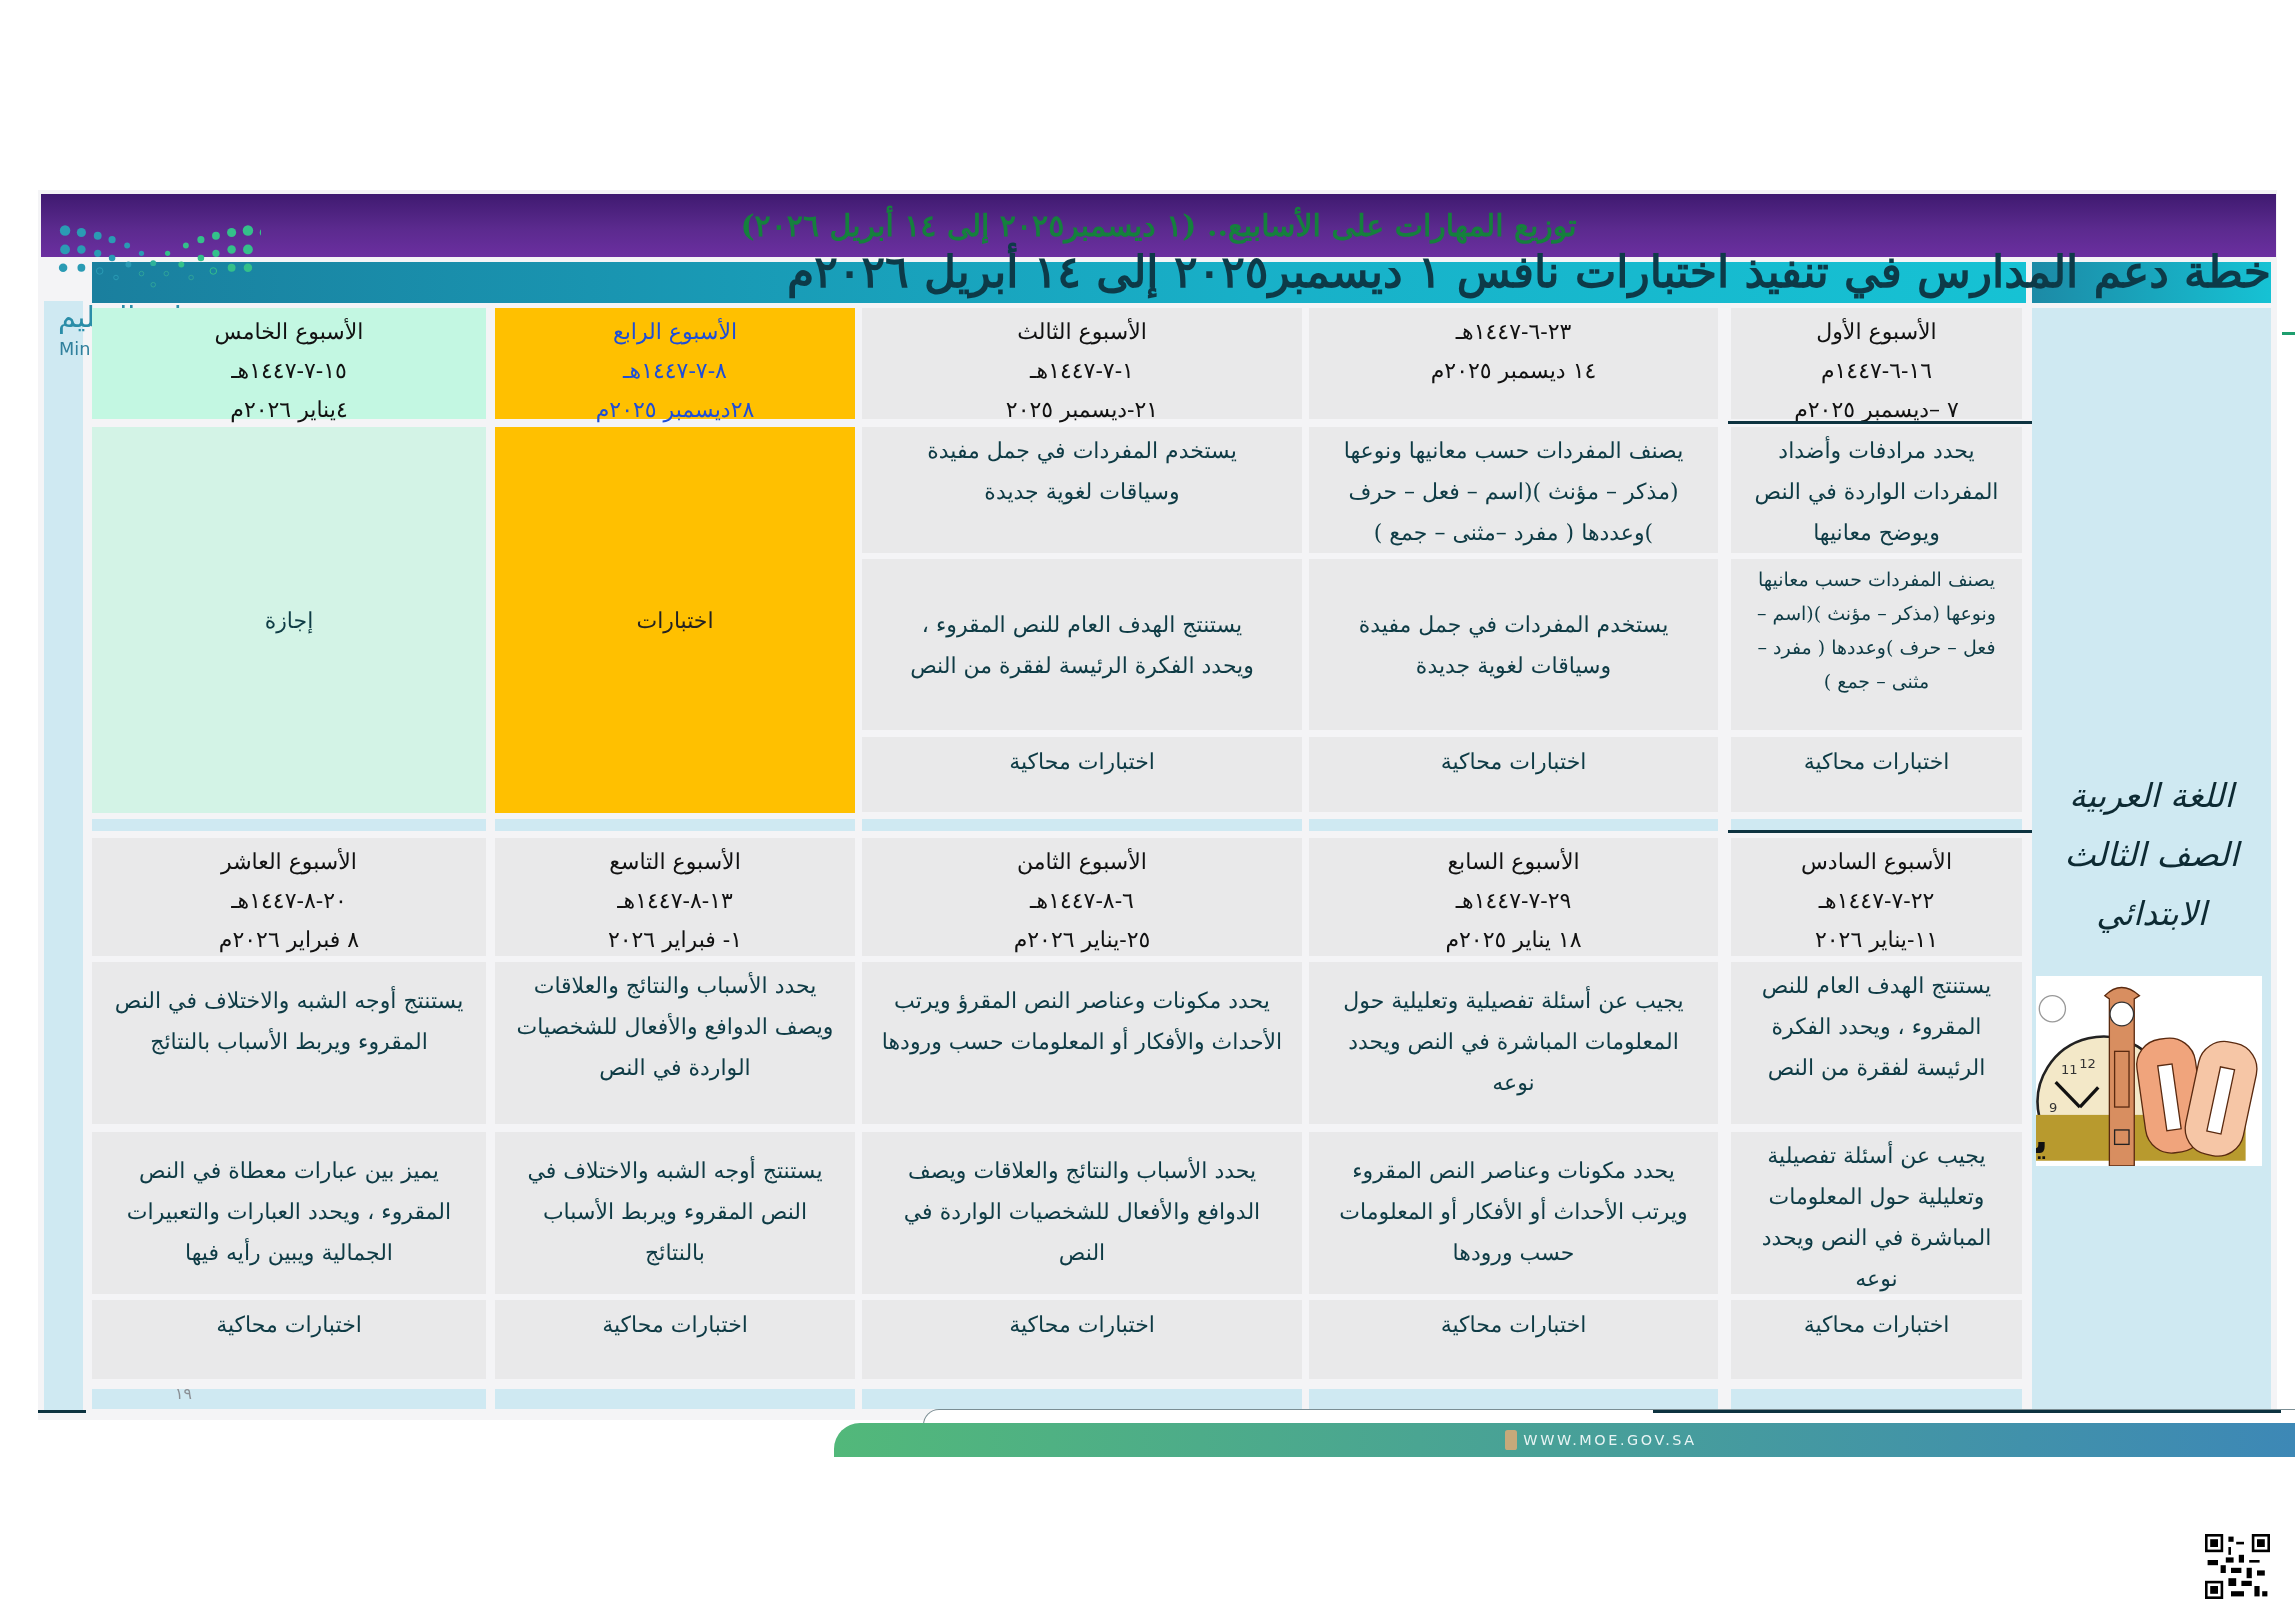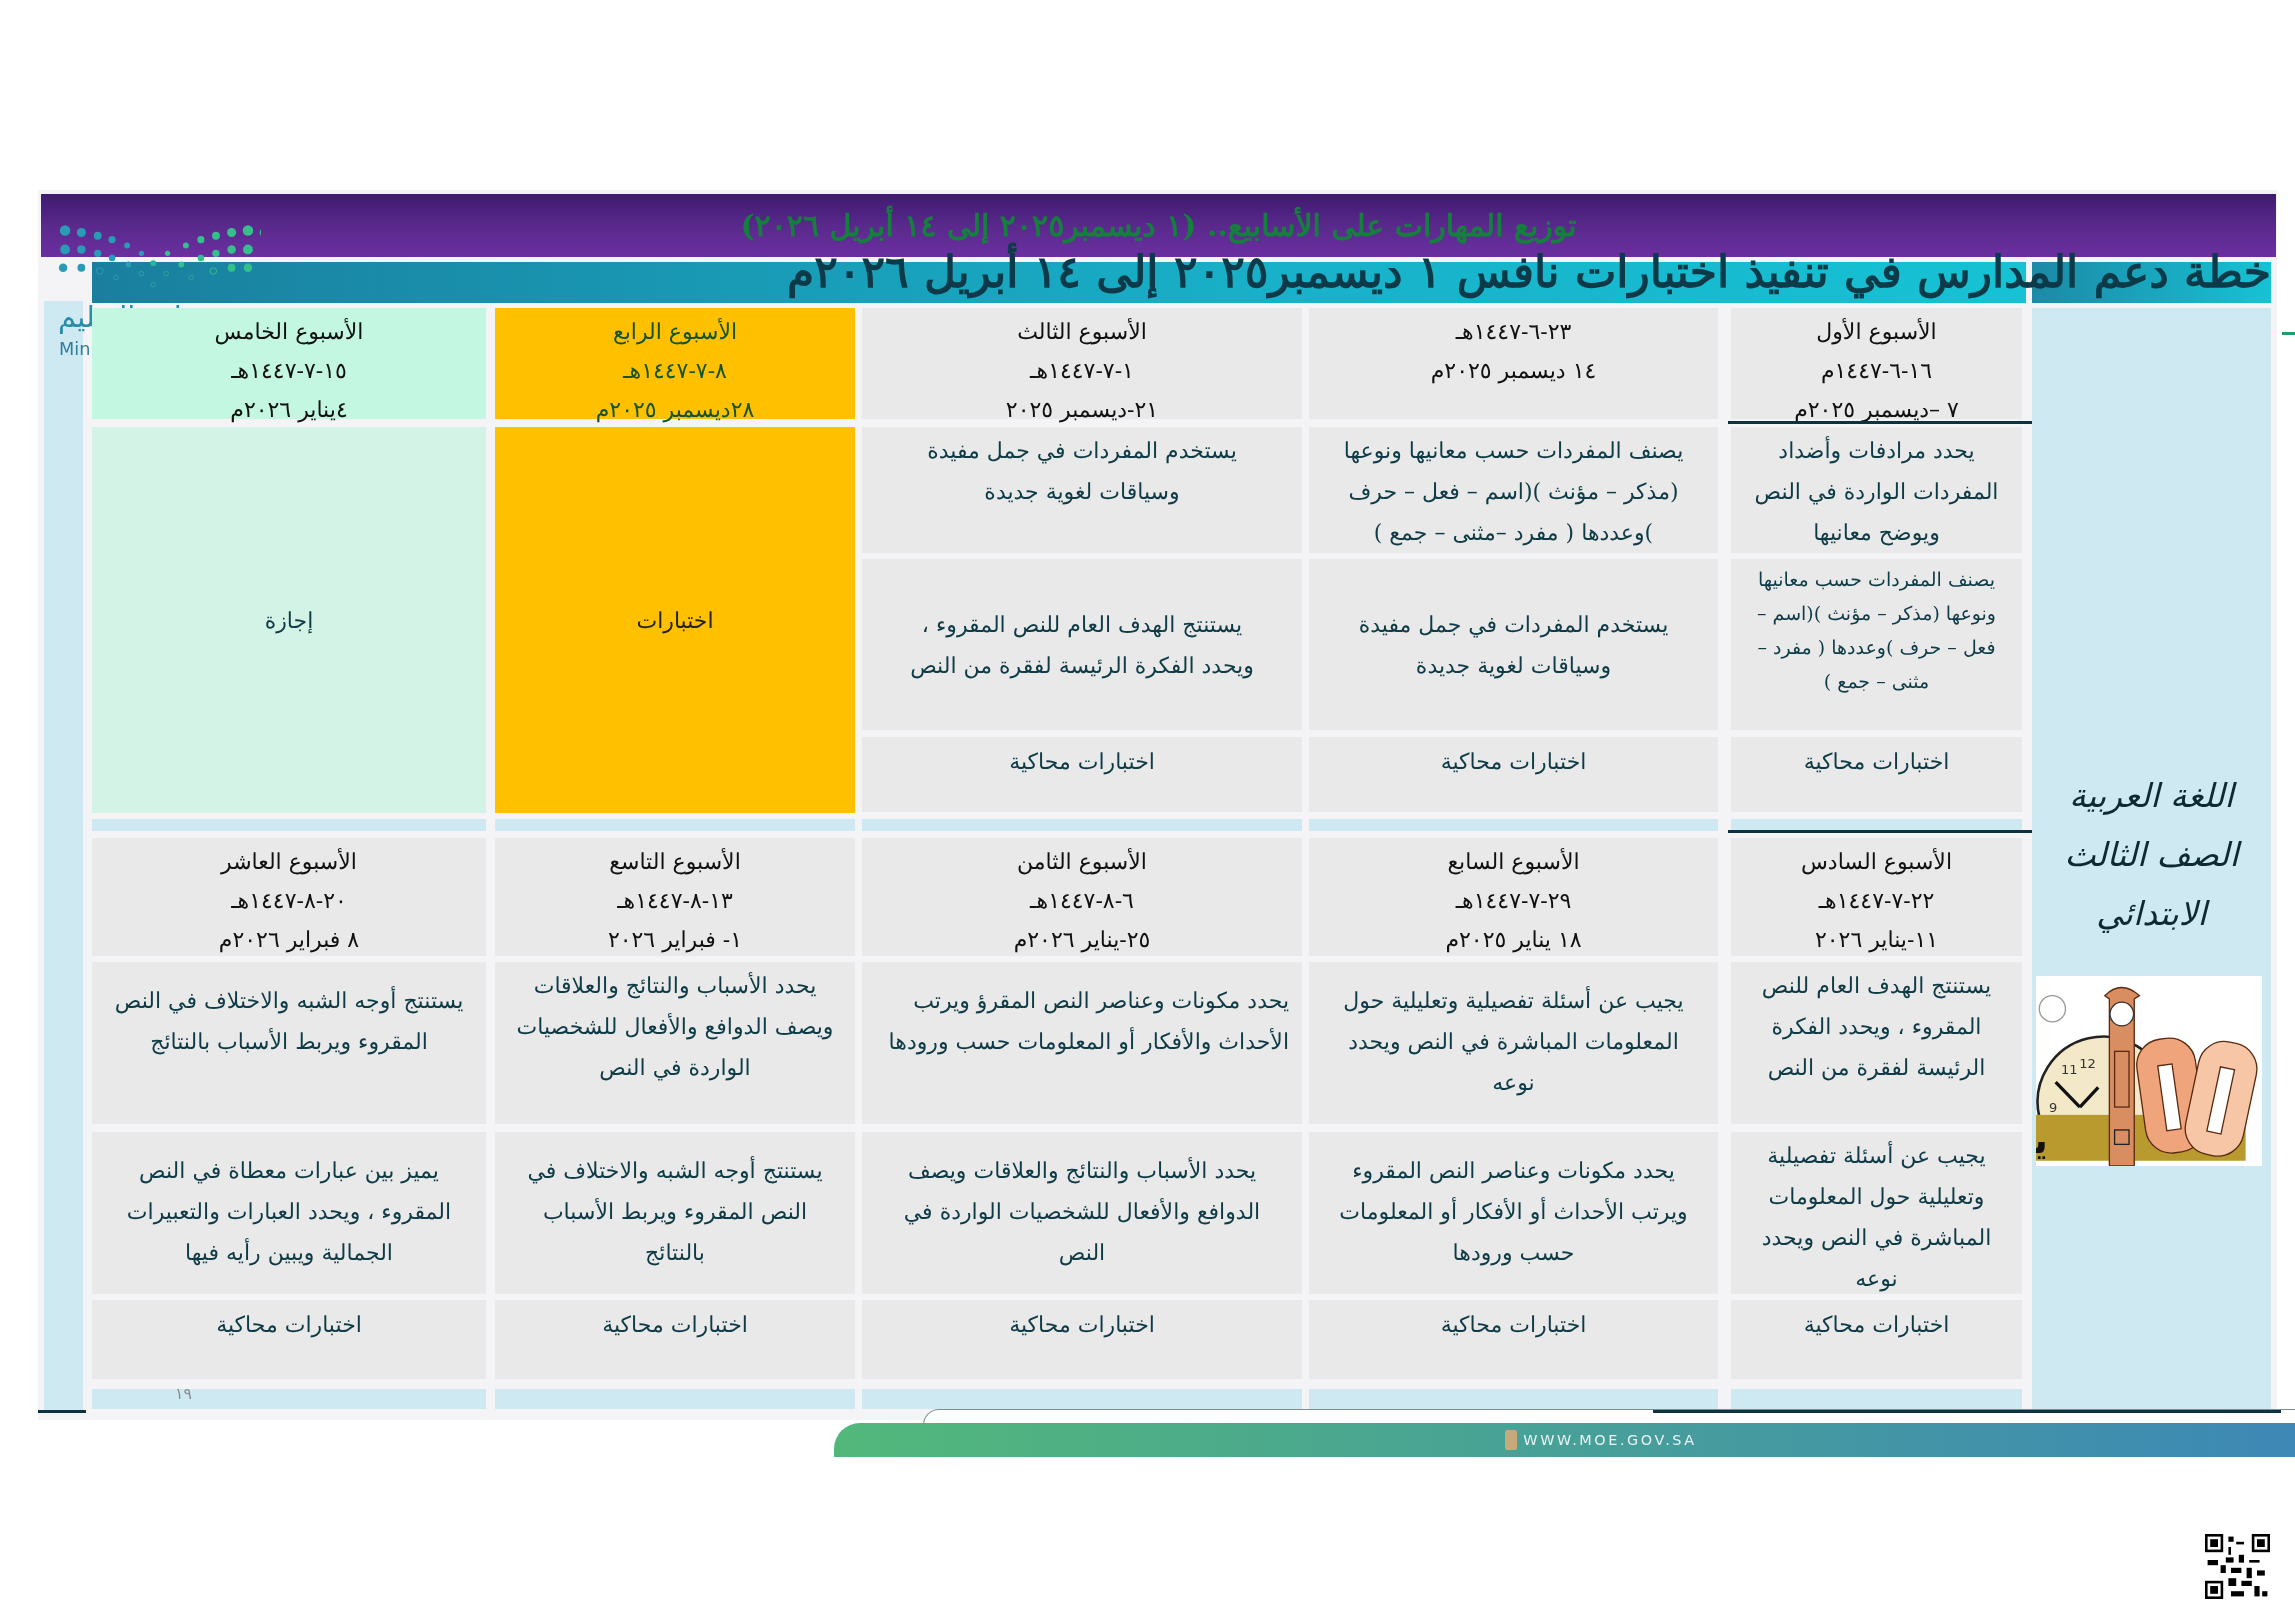--- a/index.html
+++ b/index.html
@@ -26,21 +26,21 @@
      font-size:33px; line-height:59px; font-family:"DejaVu Serif", serif;font-style:italic; }
   .subject-text div { display:block; }
   .illus { left:2036px; top:976px; width:226px; height:190px; background:#ffffff; }
   .green-tick { left:2282px; top:332px; width:13px; height:3.3px; background:#1e9e6e; }
 
   .cell { position:absolute; box-sizing:border-box; background:#e9e9ea; direction:rtl; text-align:center;
           color:#0e3b45; font-family:"DejaVu Serif", serif; font-size:22px; line-height:41px; padding:2.6px 9.2px; }
   .cell.head { color:#111; font-size:22px; line-height:39px; padding-top:3.9px; }
   .cell.mock { padding-top:3.9px; }
   .cell.center { display:flex; align-items:center; justify-content:center; }
-  .cell.gold { background:#ffc000; color:#14532d; }
+  .cell.gold { background:#ffc000; color:#1d4ed8; }
   .cell.mint-head { background:#c3f7e2; }
   .cell.mint { background:#d3f3e6; }
   .cell.blue-spacer { background:#cfe9f2; }
   .divider-dark { position:absolute; height:3.3px; background:#0d3340; }
 
   .moe-logo { left:52px; top:216px; width:209px; height:157px; }
   .moe-ar { left:58px; top:300px; font-size:29px; color:#2a8da8; direction:rtl; font-family:"DejaVu Sans", sans-serif; }
   .moe-en { left:59px; top:339px; font-size:17.7px; color:#2f7f9c; font-family:"DejaVu Sans", sans-serif; }
   .page-num { left:175px; top:1384px; font-size:15.7px; color:#8a8f94; font-family:"DejaVu Sans", sans-serif; }
 
@@ -205,21 +205,21 @@
 </div>
 <div class="cell" style="left:1309px;top:962px;width:409px;height:162px;padding:18.3px 19.6px;">يجيب عن أسئلة تفصيلية وتعليلية حول المعلومات المباشرة في النص ويحدد نوعه</div>
 <div class="cell" style="left:1309px;top:1132px;width:409px;height:162px;padding:18.3px 26px;">يحدد مكونات وعناصر النص المقروء ويرتب الأحداث أو الأفكار أو المعلومات حسب ورودها</div>
 <div class="cell mock" style="left:1309px;top:1300px;width:409px;height:79px;">اختبارات محاكية</div>
 
 <div class="cell head" style="left:862px;top:838px;width:440px;height:118px;">
   <div>الأسبوع الثامن</div>
   <div>٦-٨-١٤٤٧هـ</div>
   <div>٢٥-يناير ٢٠٢٦م</div>
 </div>
-<div class="cell" style="left:862px;top:962px;width:440px;height:162px;padding:18.3px 13px;text-align:right;">يحدد مكونات وعناصر النص المقرؤ ويرتب الأحداث والأفكار أو المعلومات حسب ورودها</div>
+<div class="cell" style="left:862px;top:962px;width:440px;height:162px;padding:18.3px 13px;">يحدد مكونات وعناصر النص المقرؤ ويرتب الأحداث والأفكار أو المعلومات حسب ورودها</div>
 <div class="cell" style="left:862px;top:1132px;width:440px;height:162px;padding:18.3px 19.6px;">يحدد الأسباب والنتائج والعلاقات ويصف الدوافع والأفعال للشخصيات الواردة في النص</div>
 <div class="cell mock" style="left:862px;top:1300px;width:440px;height:79px;">اختبارات محاكية</div>
 
 <div class="cell head" style="left:495px;top:838px;width:360px;height:118px;">
   <div>الأسبوع التاسع</div>
   <div>١٣-٨-١٤٤٧هـ</div>
   <div>١- فبراير ٢٠٢٦</div>
 </div>
 <div class="cell" style="left:495px;top:962px;width:360px;height:162px;padding:2.6px 19.6px;">يحدد الأسباب والنتائج والعلاقات ويصف الدوافع والأفعال للشخصيات الواردة في النص</div>
 <div class="cell" style="left:495px;top:1132px;width:360px;height:162px;padding:18.3px 19.6px;">يستنتج أوجه الشبه والاختلاف في النص المقروء ويربط الأسباب بالنتائج</div>

